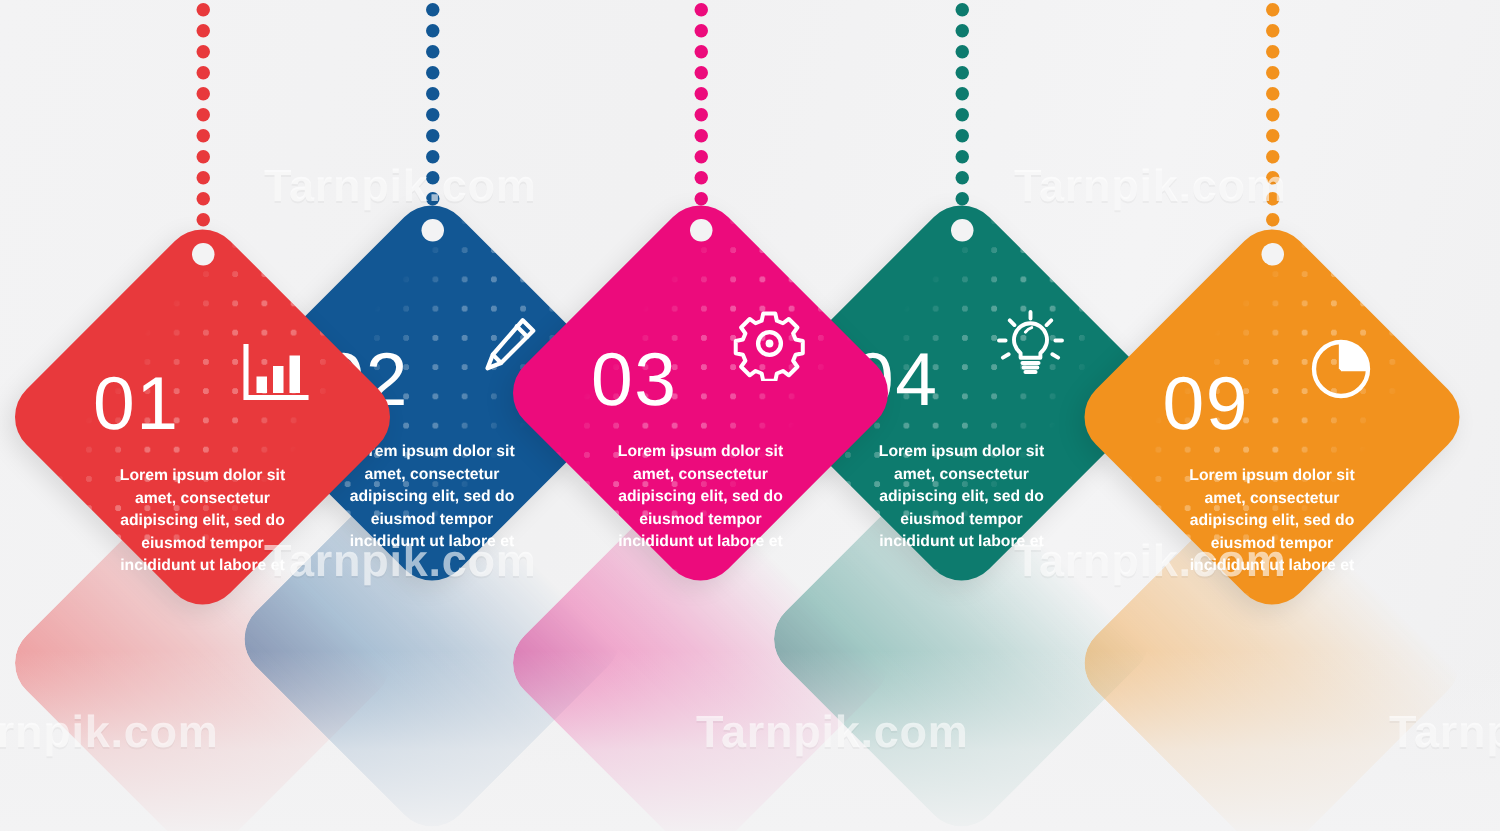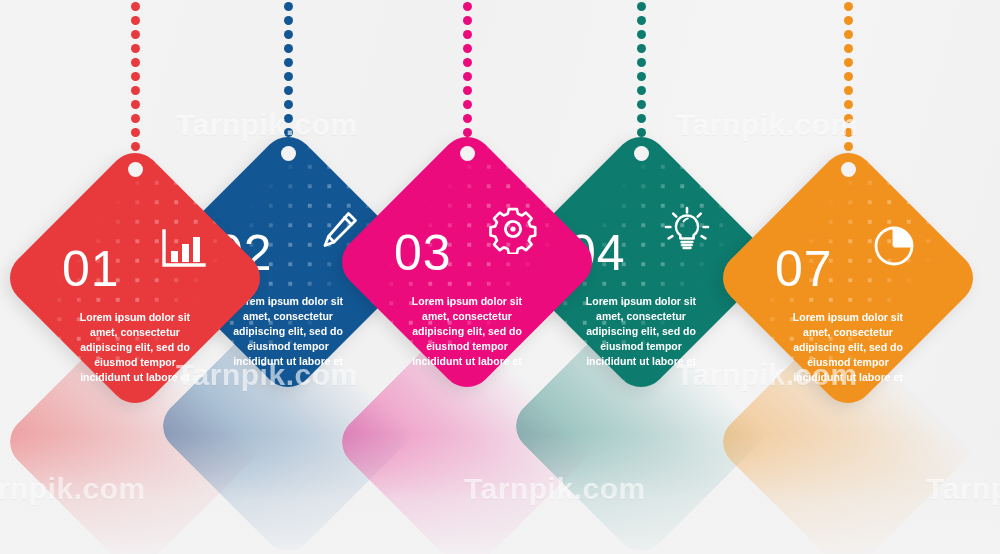--- a/index.html
+++ b/index.html
@@ -366,21 +366,21 @@
         <div class="eyelet" style="left: 88.5px; top: -19.7645px;"></div>
         <div class="tag-content">
           <div class="row-num-icon">
             <div class="tag-icon">
               <svg width="50" height="50" viewBox="0 0 50 50" fill="none" stroke="#fff" stroke-width="2.9">
                 <circle cx="25" cy="26" r="18"></circle>
                 <path d="M25 26 V8 A18 18 0 0 1 43 26 Z" fill="#fff" stroke="#fff" stroke-width="1.6"></path>
                 <path d="M25 26 H43 M25 26 V8"></path>
               </svg>
             </div>
-            <div class="tag-num">07</div>
+            <div class="tag-num">09</div>
           </div>
           <div class="tag-body">
             <span>Lorem ipsum dolor sit</span>
             <span>amet, consectetur</span>
             <span>adipiscing elit, sed do</span>
             <span>eiusmod tempor</span>
             <span>incididunt ut labore et</span>
           </div>
         </div>
       </div>

